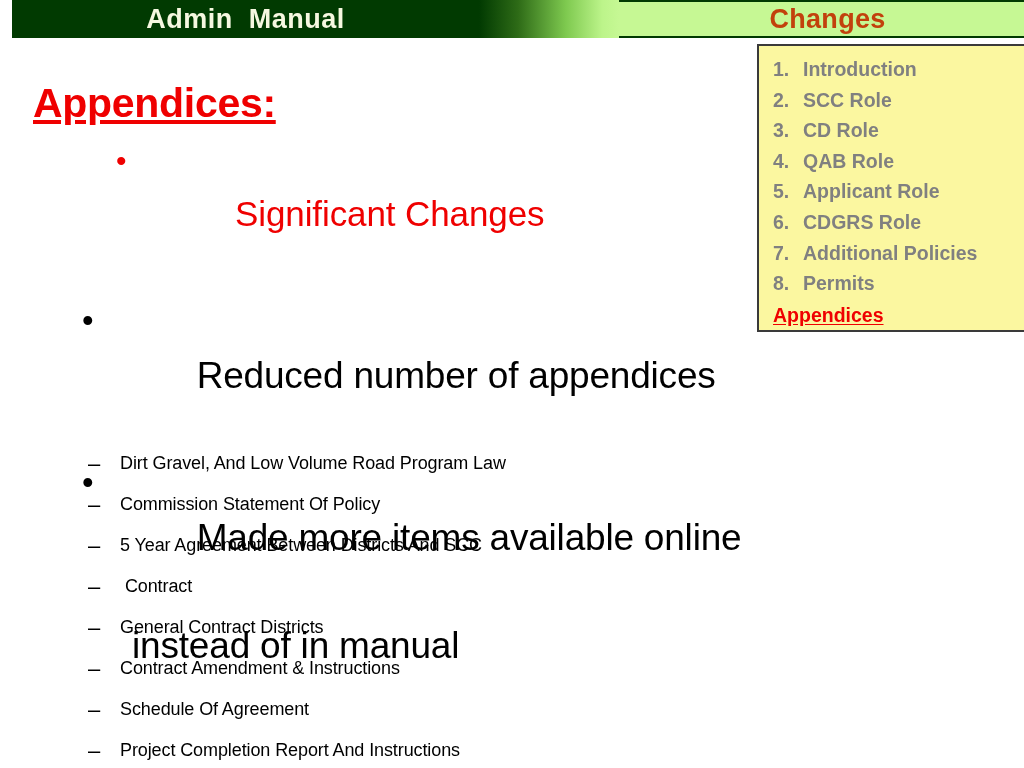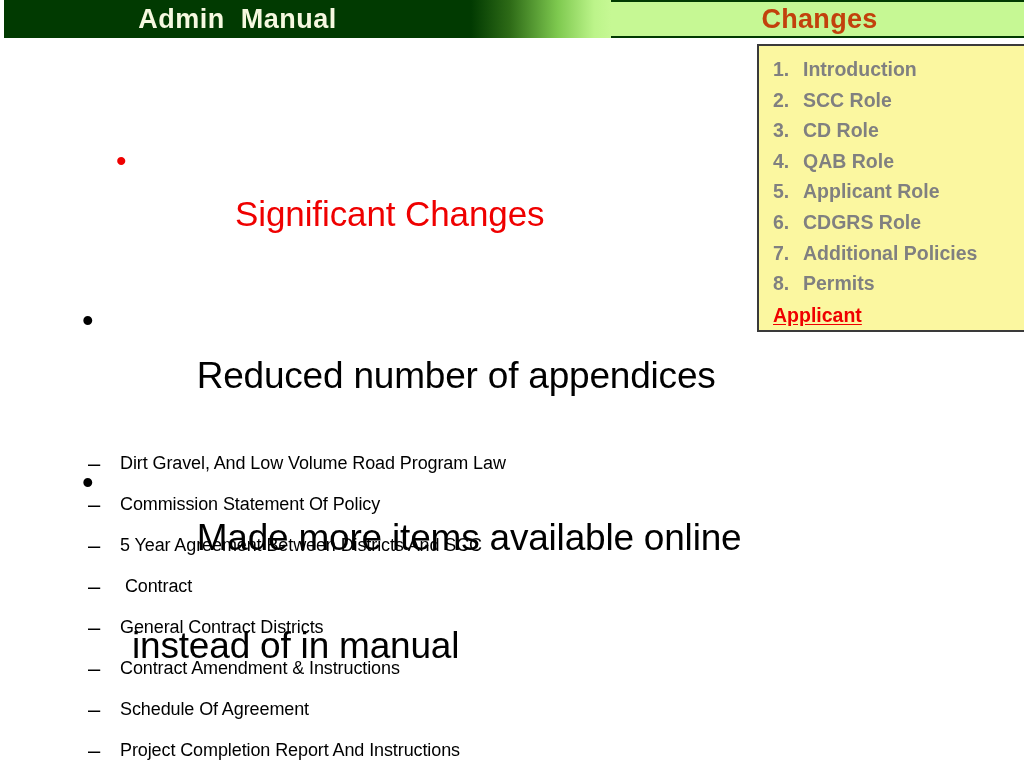--- a/index.html
+++ b/index.html
@@ -15,21 +15,21 @@
   .slide {
     position:relative;
     width:1024px;
     height:768px;
     background:#ffffff;
   }
 
   
   .header {
     position:absolute;
-    left:4px; top:0;
+    left:12px; top:0;
     width:978px;
     height:38px;
   }
   .header-left {
     position:absolute;
     left:0; top:0;
     width:467px; height:38px;
     background:#013a01;
   }
   .header-grad {
@@ -230,25 +230,26 @@
       </li>
       <li class="toc-item">
         <span class="toc-num">7.</span>
         <span>Additional Policies</span>
       </li>
       <li class="toc-item">
         <span class="toc-num">8.</span>
         <span>Permits</span>
       </li>
     </ul>
-    <div class="toc-appendices">Applicant</div>
+    <div class="toc-appendices">Appendices</div>
   </div>
 
   <div class="body-area">
 
+    <div class="appendices-heading">Appendices:</div>
 
     <ul class="bullets">
       <li class="bullet red">
         <span>Significant Changes</span>
       </li>
       <li class="bullet">
         <span>Reduced number of appendices</span>
       </li>
       <li class="bullet">
         <span>Made more items available online</span>

